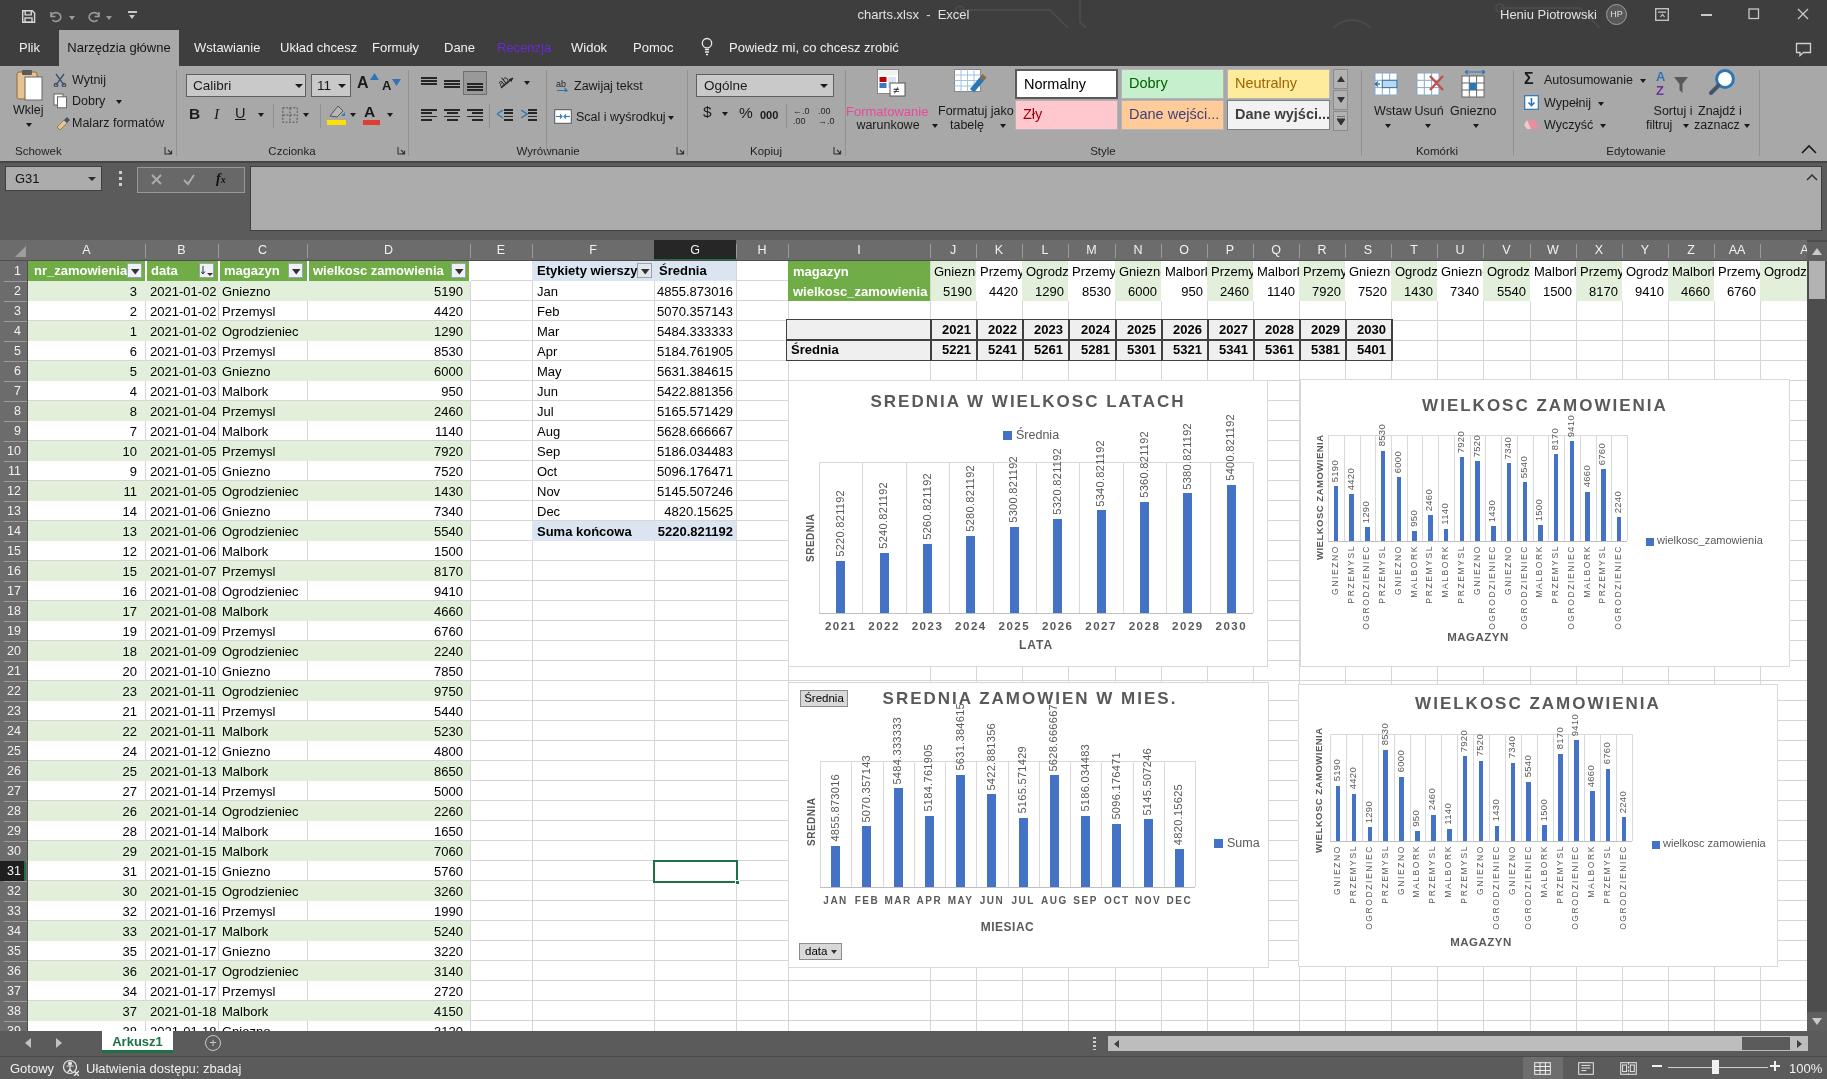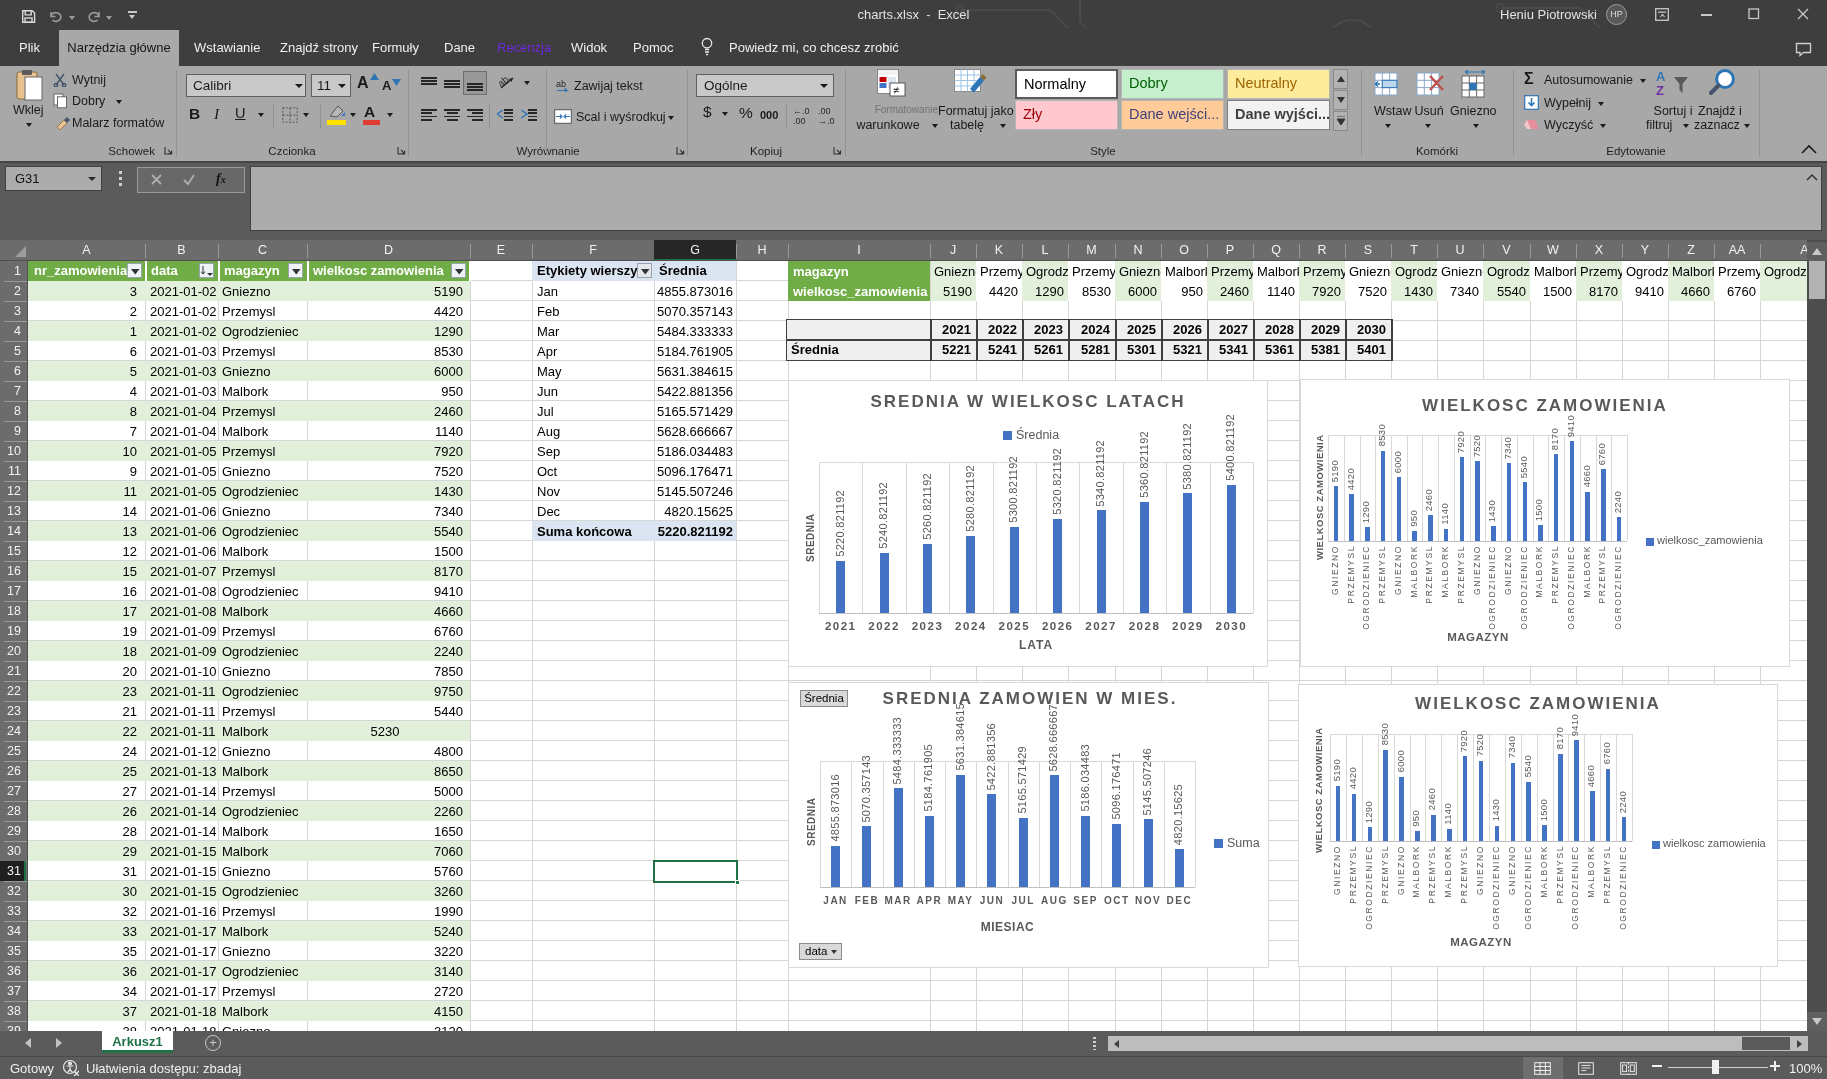--- a/index.html
+++ b/index.html
@@ -50,21 +50,21 @@
 <svg class="ab" style="left:1748px;top:8px" width="12" height="12">
     <rect x="1" y="1" width="9.5" height="9.5" fill="none" stroke="#c9c9c9" stroke-width="1.3"></rect>
   </svg>
 <svg class="ab" style="left:1797px;top:8px" width="12" height="12">
     <path d="M1 1 L11 11 M11 1 L1 11" stroke="#c9c9c9" stroke-width="1.3"></path>
   </svg>
 <div class="ab" style="left:0;top:28px;width:1827px;height:38px;background:#3e3e3e"></div>
 <div class="ab" style="left:59px;top:30px;width:120px;height:36px;background:#a8a8a8"></div>
 <div class="ab" style="left:19px;top:40px;font-size:13px;color:#f0f0f0">Plik</div>
 <div class="ab" style="left:194px;top:40px;font-size:13px;color:#f0f0f0">Wstawianie</div>
-<div class="ab" style="left:280px;top:40px;font-size:13px;color:#f0f0f0">Znajdź strony</div>
+<div class="ab" style="left:280px;top:40px;font-size:13px;color:#f0f0f0">Układ chcesz</div>
 <div class="ab" style="left:372px;top:40px;font-size:13px;color:#f0f0f0">Formuły</div>
 <div class="ab" style="left:444px;top:40px;font-size:13px;color:#f0f0f0">Dane</div>
 <div class="ab" style="left:497px;top:40px;font-size:13px;color:#6d28d9">Recenzja</div>
 <div class="ab" style="left:571px;top:40px;font-size:13px;color:#f0f0f0">Widok</div>
 <div class="ab" style="left:633px;top:40px;font-size:13px;color:#f0f0f0">Pomoc</div>
 <div class="ab" style="left:729px;top:40px;font-size:13px;color:#f0f0f0">Powiedz mi, co chcesz zrobić</div>
 <div class="ab" style="left:59px;top:40px;width:120px;text-align:center;font-size:13px;color:#151515">Narzędzia główne</div>
 <svg class="ab" style="left:700px;top:37px" width="14" height="19">
     <g fill="none" stroke="#e8e8e8" stroke-width="1.3">
       <circle cx="7" cy="6.2" r="4.7"></circle>
@@ -76,21 +76,21 @@
   </svg>
 <div class="ab" style="left:0;top:66px;width:1827px;height:95px;background:#a8a8a8"></div>
 <div class="ab" style="left:0;top:161px;width:1827px;height:2px;background:#454545"></div>
 <div class="ab" style="left:176px;top:70px;width:1px;height:86px;background:#919191"></div>
 <div class="ab" style="left:408px;top:70px;width:1px;height:86px;background:#919191"></div>
 <div class="ab" style="left:687px;top:70px;width:1px;height:86px;background:#919191"></div>
 <div class="ab" style="left:845px;top:70px;width:1px;height:86px;background:#919191"></div>
 <div class="ab" style="left:1361px;top:70px;width:1px;height:86px;background:#919191"></div>
 <div class="ab" style="left:1513px;top:70px;width:1px;height:86px;background:#919191"></div>
 <div class="ab" style="left:1759px;top:70px;width:1px;height:86px;background:#919191"></div>
-<div class="ab" style="left:15px;top:145px;width:140px;text-align:right;font-size:11.5px;color:#1f1f1f">Schowek</div>
+<div class="ab" style="left:15px;top:145px;width:140px;text-align:left;font-size:11.5px;color:#1f1f1f">Schowek</div>
 <div class="ab" style="left:222px;top:145px;width:140px;text-align:center;font-size:11.5px;color:#1f1f1f">Czcionka</div>
 <div class="ab" style="left:478px;top:145px;width:140px;text-align:center;font-size:11.5px;color:#1f1f1f">Wyrównanie</div>
 <div class="ab" style="left:696px;top:145px;width:140px;text-align:center;font-size:11.5px;color:#1f1f1f">Kopiuj</div>
 <div class="ab" style="left:1033px;top:145px;width:140px;text-align:center;font-size:11.5px;color:#1f1f1f">Style</div>
 <div class="ab" style="left:1367px;top:145px;width:140px;text-align:center;font-size:11.5px;color:#1f1f1f">Komórki</div>
 <div class="ab" style="left:1566px;top:145px;width:140px;text-align:center;font-size:11.5px;color:#1f1f1f">Edytowanie</div>
 <svg class="ab" style="left:164px;top:146px" width="9" height="9">
     <path d="M1 1 v7 h7 M4 4 l3.6 3.6 M7.6 4.6 v3 h-3" fill="none" stroke="#333" stroke-width="1.1"></path>
   </svg>
 <svg class="ab" style="left:397px;top:146px" width="9" height="9">
@@ -238,21 +238,21 @@
   </svg>
 <svg class="ab" style="left:877px;top:69px" width="30" height="28">
     <rect x="0.5" y="0.5" width="21" height="24" fill="#fff" stroke="#888"></rect>
     <rect x="1" y="1" width="20" height="5" fill="#f2f2f2"></rect>
     <rect x="2.5" y="8" width="7" height="5" fill="#c00000"></rect>
     <rect x="2.5" y="14" width="7" height="5" fill="#4472c4"></rect>
     <rect x="11" y="8" width="8" height="11" fill="#dce6f1"></rect>
     <rect x="13" y="14" width="15" height="13" fill="#fff" stroke="#555"></rect>
     <text x="16" y="25" font-size="11" fill="#111">≠</text>
   </svg>
-<div class="ab" style="left:846px;top:104px;font-size:10px;color:#737373;font-weight:normal;white-space:nowrap;width:92px;text-align:right">Formatowanie</div>
+<div class="ab" style="left:846px;top:104px;font-size:13px;color:#ec4899;font-weight:normal;white-space:nowrap;width:92px;text-align:left">Formatowanie</div>
 <div class="ab" style="left:846px;top:118px;font-size:12.5px;color:#1a1a1a;font-weight:normal;white-space:nowrap;width:84px;text-align:center">warunkowe</div>
 <div class="ab car" style="left:932px;top:124px;border-top-color:#1a1a1a"></div>
 <svg class="ab" style="left:954px;top:69px" width="34" height="28">
     <rect x="0.5" y="0.5" width="26" height="22" fill="#fff" stroke="#888"></rect>
     <path d="M0.5 6 h26 M0.5 11.5 h26 M0.5 17 h26 M7 0.5 v22 M13.5 0.5 v22 M20 0.5 v22" stroke="#9dc3e6" stroke-width="1"></path>
     <path d="M16 20 L26 8 l4 3.5 -10 12 z" fill="#2e75b6"></path>
     <path d="M26 8 l2.5-3 4 3.5 -2.5 3z" fill="#8a6d3b"></path>
   </svg>
 <div class="ab" style="left:938px;top:104px;font-size:12.5px;color:#1a1a1a;font-weight:normal;white-space:nowrap;width:68px;text-align:center">Formatuj jako</div>
 <div class="ab" style="left:938px;top:118px;font-size:12.5px;color:#1a1a1a;font-weight:normal;white-space:nowrap;width:58px;text-align:center">tabelę</div>
@@ -646,21 +646,21 @@
 <div class="ab" style="left:222px;top:681px;font-size:13px;height:20px;overflow:hidden;padding-top:2.5px">Ogrodzieniec</div>
 <div class="ab" style="left:307px;top:681px;width:156px;text-align:right;font-size:13px;height:20px;overflow:hidden;padding-top:2.5px">9750</div>
 <div class="ab" style="left:28px;top:701px;width:109px;text-align:right;font-size:13px;height:20px;overflow:hidden;padding-top:2.5px">21</div>
 <div class="ab" style="left:150px;top:701px;font-size:13px;height:20px;overflow:hidden;padding-top:2.5px">2021-01-11</div>
 <div class="ab" style="left:222px;top:701px;font-size:13px;height:20px;overflow:hidden;padding-top:2.5px">Przemysl</div>
 <div class="ab" style="left:307px;top:701px;width:156px;text-align:right;font-size:13px;height:20px;overflow:hidden;padding-top:2.5px">5440</div>
 <div class="ab" style="left:28px;top:721px;width:442px;height:20px;background:#e2efda"></div>
 <div class="ab" style="left:28px;top:721px;width:109px;text-align:right;font-size:13px;height:20px;overflow:hidden;padding-top:2.5px">22</div>
 <div class="ab" style="left:150px;top:721px;font-size:13px;height:20px;overflow:hidden;padding-top:2.5px">2021-01-11</div>
 <div class="ab" style="left:222px;top:721px;font-size:13px;height:20px;overflow:hidden;padding-top:2.5px">Malbork</div>
-<div class="ab" style="left:307px;top:721px;width:156px;text-align:center;font-size:13px;height:16px;overflow:hidden;padding-top:2.5px">5230</div>
+<div class="ab" style="left:307px;top:721px;width:156px;text-align:right;font-size:13px;height:16px;overflow:hidden;padding-top:2.5px">5230</div>
 <div class="ab" style="left:28px;top:741px;width:109px;text-align:right;font-size:13px;height:20px;overflow:hidden;padding-top:2.5px">24</div>
 <div class="ab" style="left:150px;top:741px;font-size:13px;height:20px;overflow:hidden;padding-top:2.5px">2021-01-12</div>
 <div class="ab" style="left:222px;top:741px;font-size:13px;height:20px;overflow:hidden;padding-top:2.5px">Gniezno</div>
 <div class="ab" style="left:307px;top:741px;width:156px;text-align:right;font-size:13px;height:20px;overflow:hidden;padding-top:2.5px">4800</div>
 <div class="ab" style="left:28px;top:761px;width:442px;height:20px;background:#e2efda"></div>
 <div class="ab" style="left:28px;top:761px;width:109px;text-align:right;font-size:13px;height:20px;overflow:hidden;padding-top:2.5px">25</div>
 <div class="ab" style="left:150px;top:761px;font-size:13px;height:20px;overflow:hidden;padding-top:2.5px">2021-01-13</div>
 <div class="ab" style="left:222px;top:761px;font-size:13px;height:20px;overflow:hidden;padding-top:2.5px">Malbork</div>
 <div class="ab" style="left:307px;top:761px;width:156px;text-align:right;font-size:13px;height:20px;overflow:hidden;padding-top:2.5px">8650</div>
 <div class="ab" style="left:28px;top:781px;width:109px;text-align:right;font-size:13px;height:20px;overflow:hidden;padding-top:2.5px">27</div>

